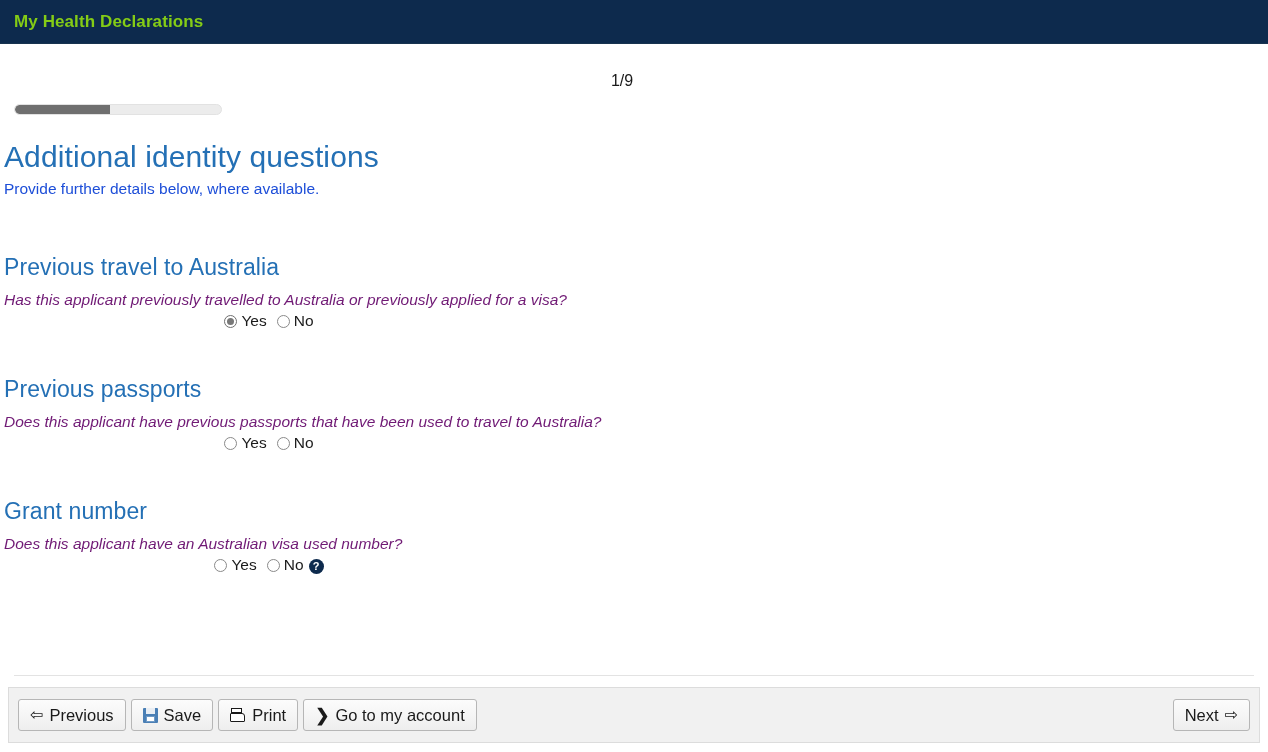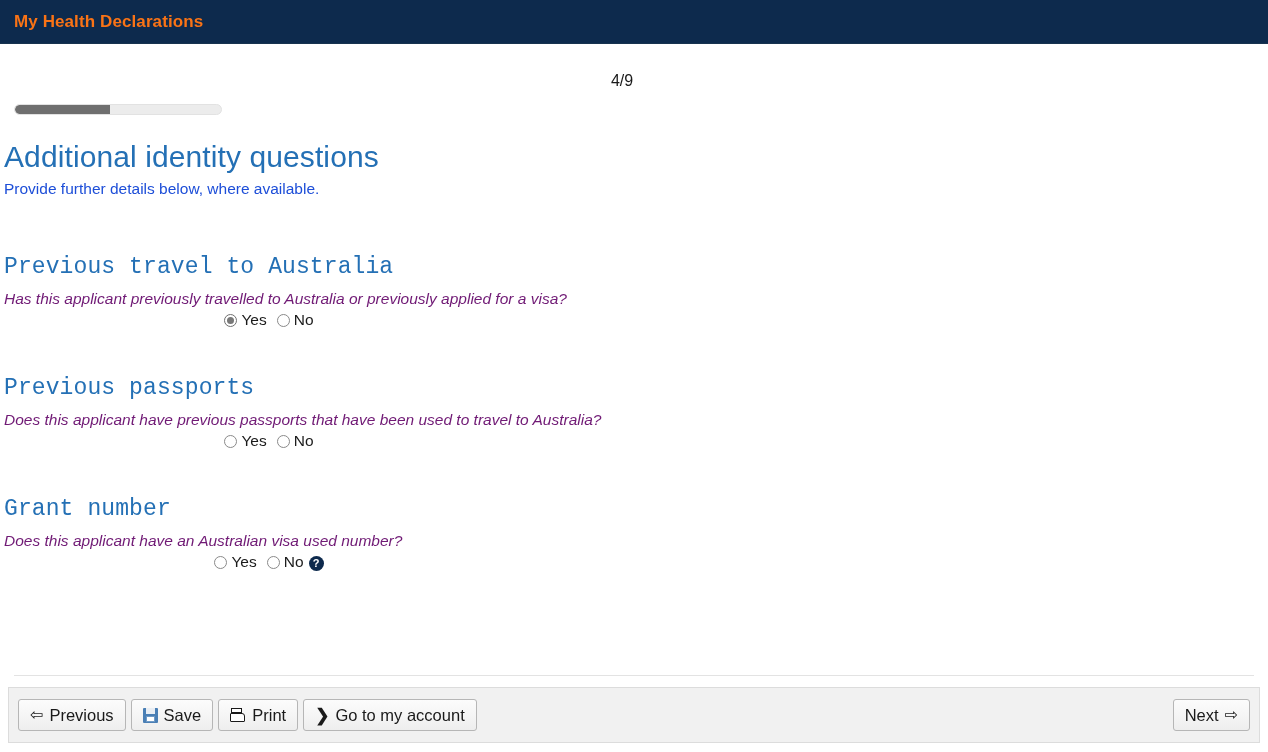--- a/index.html
+++ b/index.html
@@ -21,21 +21,21 @@
   .app-header {
     height: 44px;
     background: #0d2a4d;
     display: flex;
     align-items: center;
     padding: 0 14px;
     box-sizing: border-box;
     border-bottom: 1px solid #18334f;
   }
   .app-header .title {
-    color: #f97316;
+    color: #84cc16;
     font-size: 17px;
     font-weight: bold;
     letter-spacing: .1px;
   }
 
   
   .progress-row {
     position: relative;
     height: 72px;
   }
@@ -88,21 +88,20 @@
   .section {
     margin-top: 46px;
   }
   .section.first { margin-top: 56px; }
   h2.section-title {
     font-size: 23px;
     font-weight: normal;
     color: #2470b5;
     margin: 0 0 10px 0;
     letter-spacing: .1px;
-    font-family: Liberation Mono, monospace;
   }
   p.question {
     font-size: 15.5px;
     margin: 0;
     color: #701a75;
     font-style: italic;
   }
 
   
   .radio-row {
@@ -256,21 +255,21 @@
   }
 </style>
 </head>
 <body>
 
 <div class="app-header">
   <span class="title">My Health Declarations</span>
 </div>
 
 <div class="progress-row">
-  <div class="step-counter">4/9</div>
+  <div class="step-counter">1/9</div>
   <div class="progress-track">
     <div class="progress-fill" id="progress-fill" style="width: 46%; background: rgb(111, 111, 111);"></div>
   </div>
 </div>
 
 <div class="content">
 
   <h1 class="page-title">Additional identity questions</h1>
   <p class="page-subtitle">Provide further details below, where available.</p>
 

